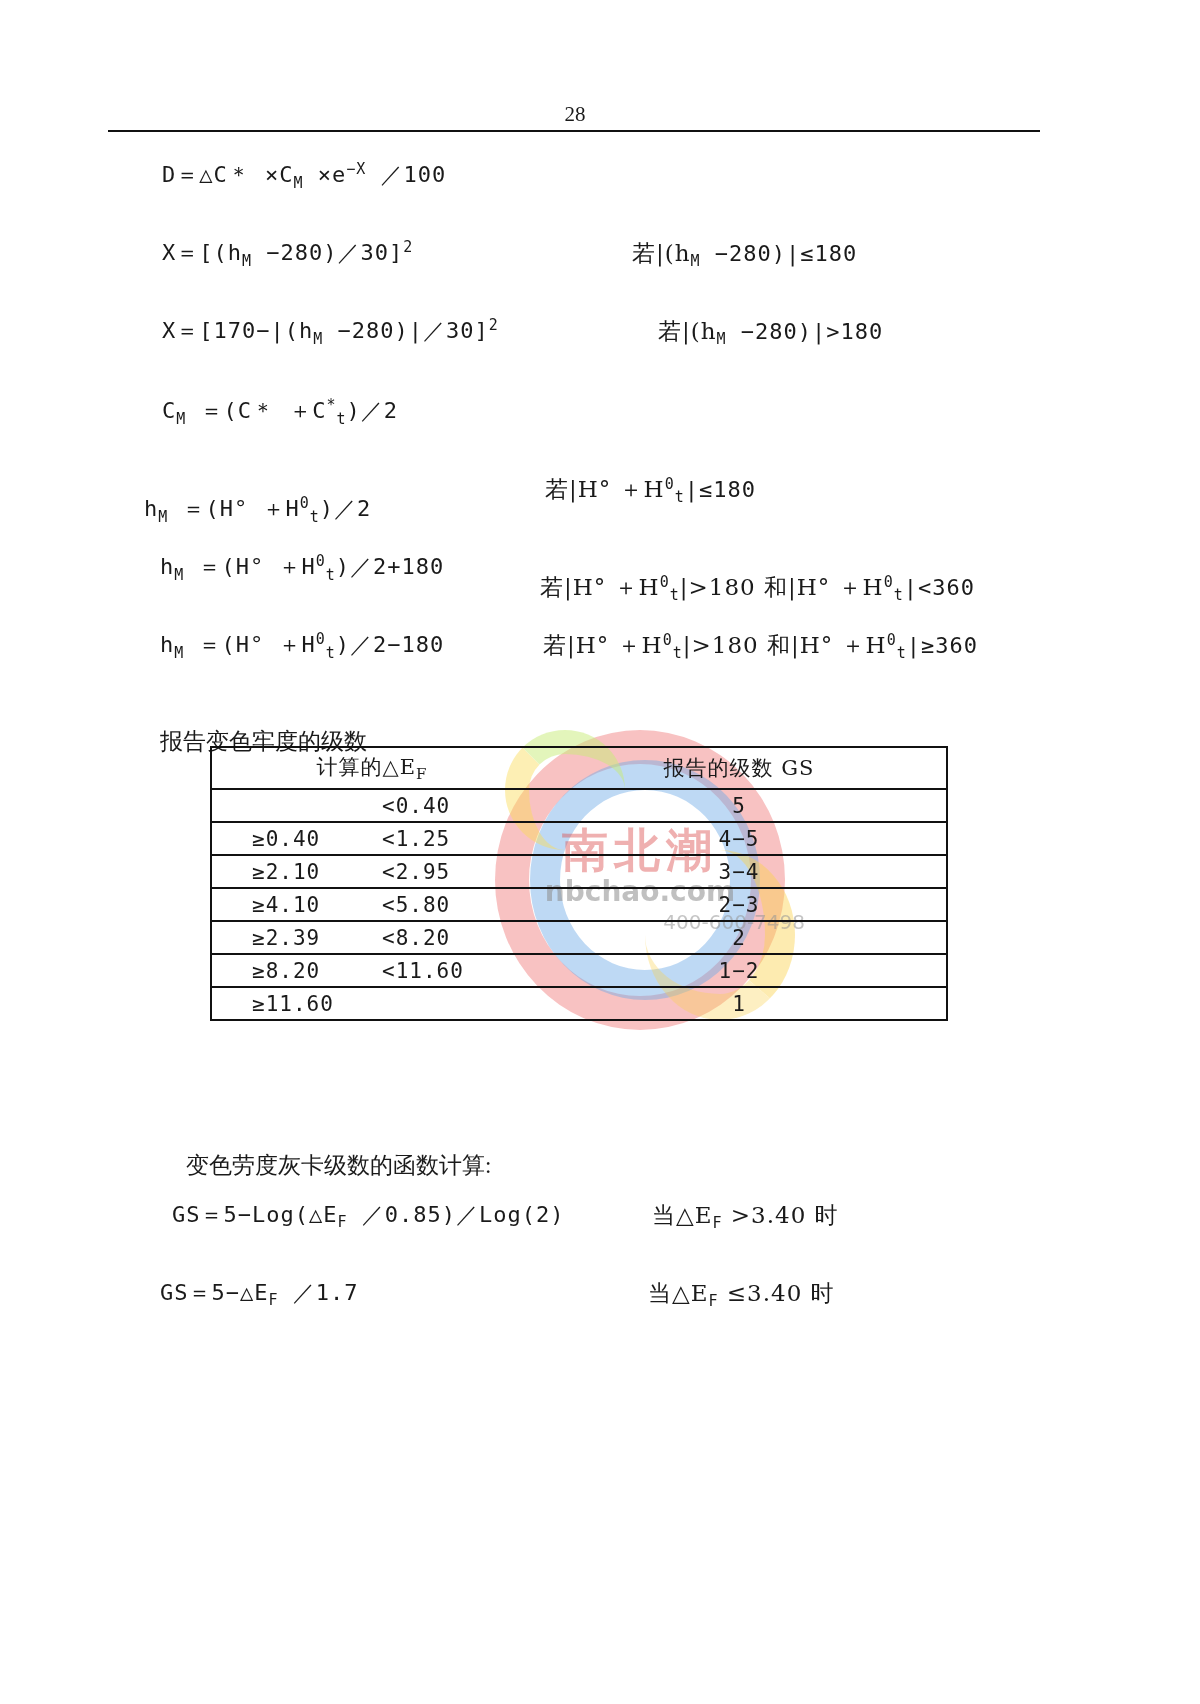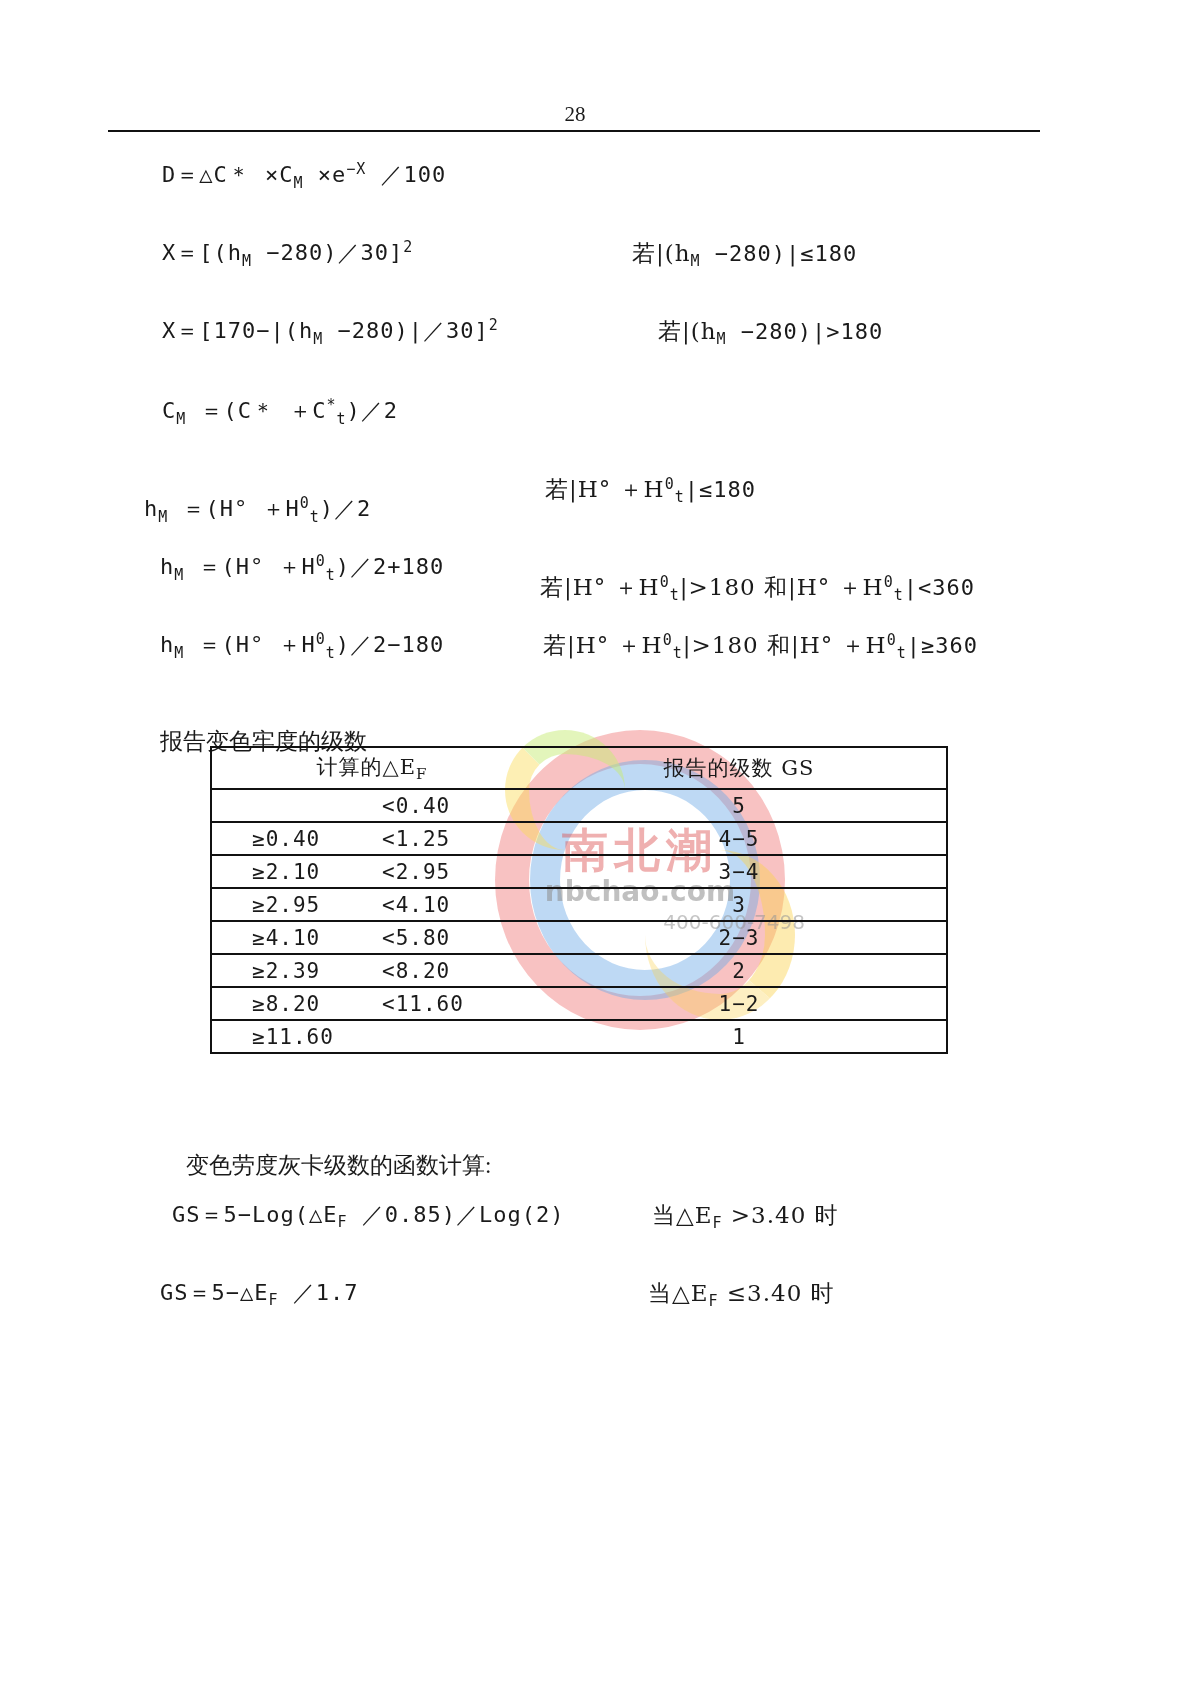--- a/index.html
+++ b/index.html
@@ -111,25 +111,20 @@
         <td class="c-lo">≥0.40</td>
         <td class="c-hi">&lt;1.25</td>
         <td class="c-gs">4−5</td>
       </tr>
   <tr>
         <td class="c-lo">≥2.10</td>
         <td class="c-hi">&lt;2.95</td>
         <td class="c-gs">3−4</td>
       </tr>
   <tr>
-        <td class="c-lo">≥2.95</td>
-        <td class="c-hi">&lt;4.10</td>
-        <td class="c-gs">3</td>
-      </tr>
-  <tr>
         <td class="c-lo">≥4.10</td>
         <td class="c-hi">&lt;5.80</td>
         <td class="c-gs">2−3</td>
       </tr>
   <tr>
         <td class="c-lo">≥2.39</td>
         <td class="c-hi">&lt;8.20</td>
         <td class="c-gs">2</td>
       </tr>
   <tr>

